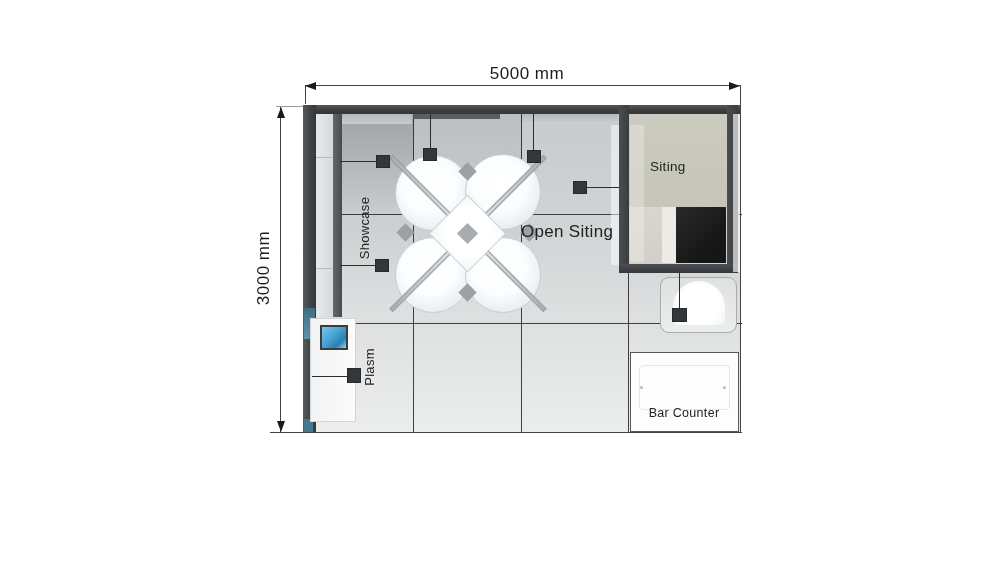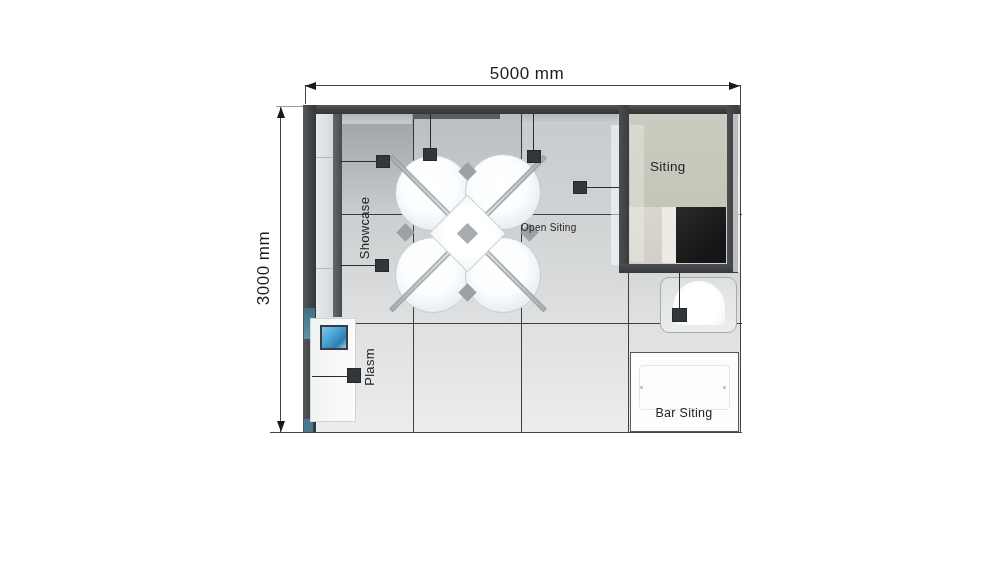--- a/index.html
+++ b/index.html
@@ -77,21 +77,21 @@
 
   <div class="abs" style="left:660px;top:277px;width:77px;height:56px;border:1px solid #a6abad;border-radius:9px;
               background:linear-gradient(180deg,#dfe1e0,#eceded);box-sizing:border-box;"></div>
   <div class="abs" style="left:673px;top:281px;width:52px;height:44px;border-radius:26px 26px 5px 5px;
               background:radial-gradient(circle at 50% 55%, #ffffff 55%, #eef1f2 100%);"></div>
 
   <div class="abs" style="left:630px;top:352px;width:109px;height:80px;background:#fdfdfd;border:1px solid #55585a;box-sizing:border-box;"></div>
   <div class="abs" style="left:639px;top:365px;width:91px;height:45px;border:1px solid #e6e6e6;border-radius:4px;box-sizing:border-box;"></div>
   <div class="abs" style="left:640px;top:386px;width:3px;height:3px;background:#b9b9b9;border-radius:50%;"></div>
   <div class="abs" style="left:723px;top:386px;width:3px;height:3px;background:#b9b9b9;border-radius:50%;"></div>
-  <div class="abs lbl" style="left:684px;top:413px;transform:translate(-50%,-50%);font-size:12.5px;">Bar Siting</div>
+  <div class="abs lbl" style="left:684px;top:413px;transform:translate(-50%,-50%);font-size:12.5px;">Bar Counter</div>
 
   <div class="abs" style="left:310px;top:318px;width:46px;height:104px;background:linear-gradient(90deg,#f2f3f3,#fbfbfb);
               border:1px solid #d2d4d5;box-sizing:border-box;"></div>
   <div class="abs" style="left:320px;top:325px;width:28px;height:25px;border:2px solid #3a3d40;box-sizing:border-box;
               background:linear-gradient(135deg,#7ec4e6 0%,#4aa7d8 40%,#2b7fb3 75%,#9ad1ea 100%);"></div>
 
   <div class="abs circle" style="left:395px;top:155px;width:76px;height:76px;"></div>
   <div class="abs circle" style="left:465px;top:154px;width:76px;height:76px;"></div>
   <div class="abs circle" style="left:395px;top:237px;width:76px;height:76px;"></div>
   <div class="abs circle" style="left:465px;top:237px;width:76px;height:76px;"></div>
@@ -124,21 +124,21 @@
   <div class="abs leader" style="left:586px;top:187px;width:33px;height:1px;"></div>
   <div class="abs marker" style="left:573px;top:181px;width:14px;height:13px;"></div>
 
   <div class="abs leader" style="left:679px;top:273px;width:1px;height:36px;"></div>
   <div class="abs marker" style="left:672px;top:308px;width:15px;height:14px;"></div>
 
   <div class="abs leader" style="left:312px;top:376px;width:36px;height:1px;"></div>
   <div class="abs marker" style="left:347px;top:368px;width:14px;height:15px;"></div>
 
   <div class="abs lbl rot" style="left:364px;top:228px;">Showcase</div>
-  <div class="abs lbl" style="left:521px;top:222px;font-size:10px;">Open Siting</div>
+  <div class="abs lbl" style="left:521px;top:222px;font-size:17px;">Open Siting</div>
   <div class="abs lbl" style="left:650px;top:159px;font-size:13.5px;">Siting</div>
   <div class="abs lbl rot" style="left:369px;top:367px;">Plasm</div>
 
   <div class="abs gline" style="left:305px;top:85px;width:435px;height:1px;"></div>
   <div class="abs arrL" style="left:305px;top:82px;"></div>
   <div class="abs arrR" style="left:729px;top:82px;"></div>
   <div class="abs gline" style="left:305px;top:85px;width:1px;height:19px;"></div>
   <div class="abs dimtxt ctr" style="left:527px;top:74px;">5000 mm</div>
 
   <div class="abs gline" style="left:280px;top:107px;width:1px;height:325px;"></div>

